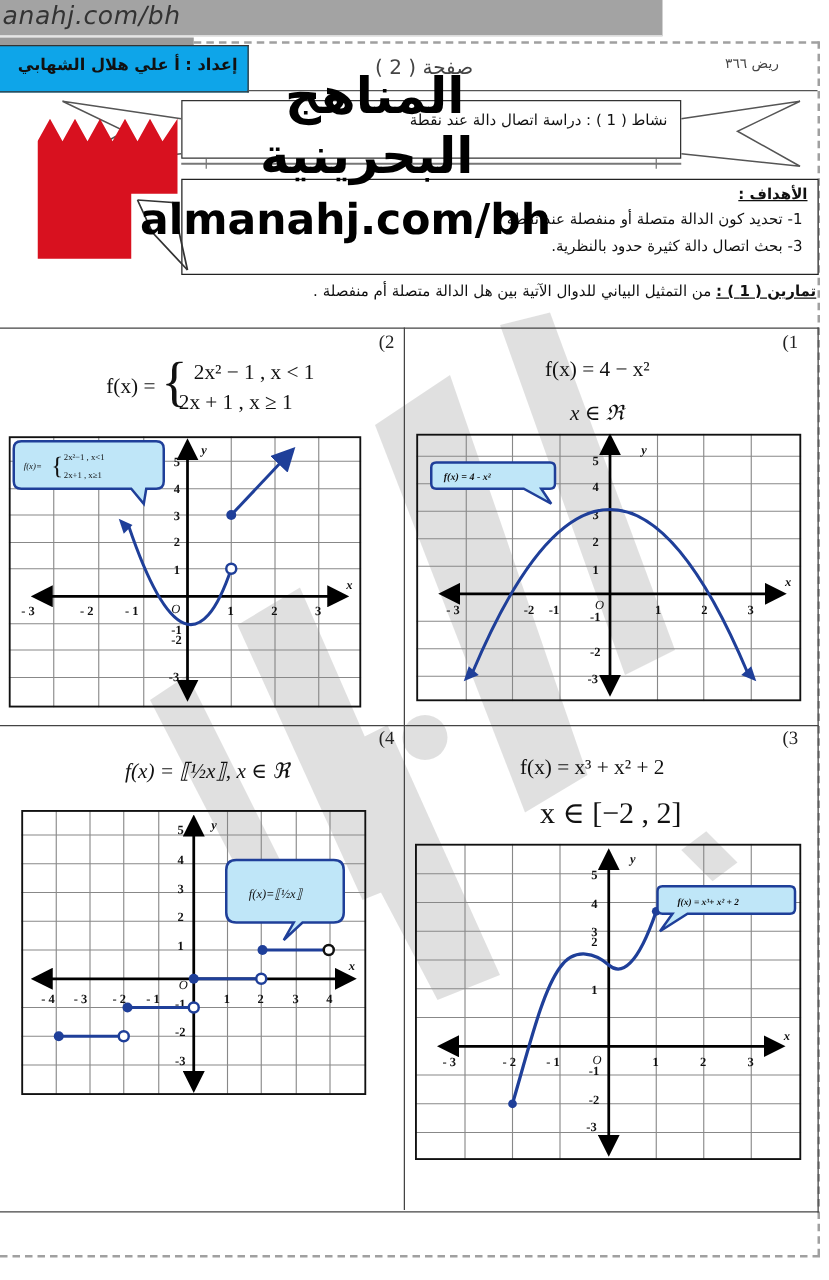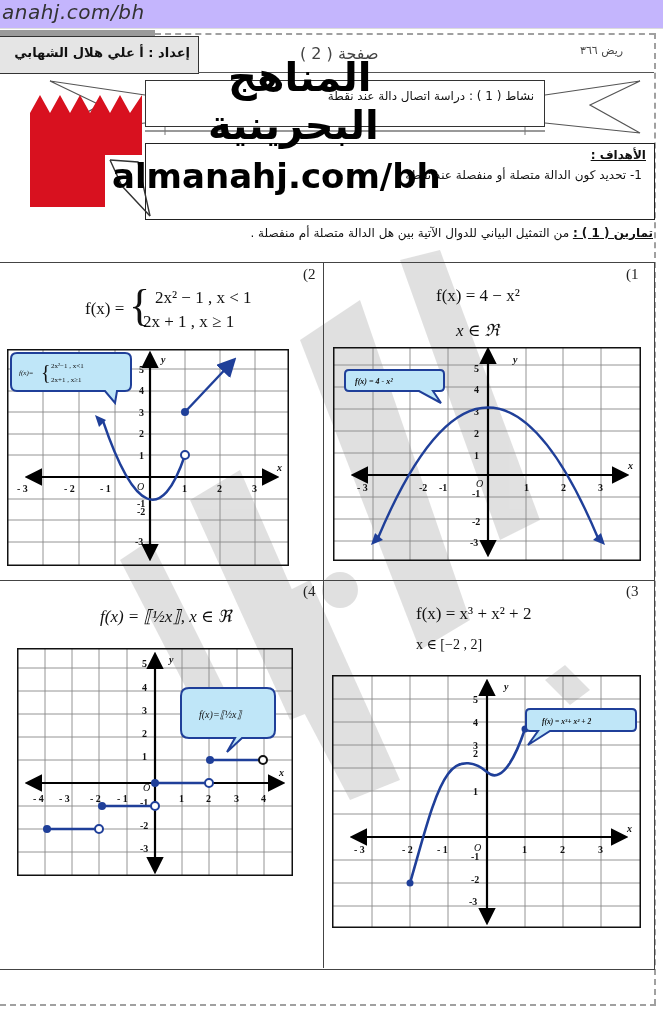--- a/index.html
+++ b/index.html
@@ -1,25 +1,25 @@
 <!DOCTYPE html>
 <html><head>
 <meta charset="utf-8">
 <style>
   html, body { margin:0; padding:0; }
   body { width:663px; height:1024px; background:#ffffff; position:relative; overflow:hidden;
          font-family:"Liberation Serif", "DejaVu Serif", serif; color:#111; }
   .abs { position:absolute; }
-  .url-strip { left:0; top:0; width:663px; height:28px; background:#c4b5fd; border-bottom:1px solid #dcdcdc; }
+  .url-strip { left:0; top:0; width:530px; height:28px; background:#a3a3a3; border-bottom:1px solid #dcdcdc; }
   .url-strip .url { position:absolute; left:2px; top:0px; font-family:"DejaVu Sans", sans-serif; font-style:italic; font-size:20px; color:#333; letter-spacing:0.5px; }
   .url-bar { left:0; top:30px; width:155px; height:6px; background:#9a9a9a; }
   .dash-top { left:155px; top:33px; width:500px; border-top:2px dashed #a0a0a0; }
   .dash-right { left:654px; top:33px; height:972px; border-left:2px dashed #a0a0a0; }
   .dash-bottom { left:0; top:1004px; width:656px; border-top:2px dashed #a0a0a0; }
-  .author-box { left:0; top:36px; width:198px; height:36px; border:1.5px solid #333; border-left:none; background:#e5e5e5; }
+  .author-box { left:0; top:36px; width:198px; height:36px; border:1.5px solid #333; border-left:none; background:#0ea5e9; }
   .author-box span { position:absolute; right:8px; top:8px; font-family:"DejaVu Sans", sans-serif; font-weight:bold; font-size:13px; direction:rtl; }
   .hdr-line { left:198px; top:72px; width:456px; border-top:1px solid #555; }
   .page-no { left:300px; top:44px; font-family:"DejaVu Sans", sans-serif; font-size:16px; color:#444; direction:rtl; }
   .school { left:580px; top:44px; font-family:"DejaVu Sans", sans-serif; font-size:11px; color:#444; direction:rtl;text-align:right; }
   .banner-center { left:145px; top:80px; width:398px; height:45px; border:1.5px solid #333; background:#fff; }
   .banner-center span { position:absolute; right:10px; top:8px; font-family:"DejaVu Sans", sans-serif; font-size:12px; direction:rtl; white-space:nowrap; }
   .objectives { left:145px; top:143px; width:508px; height:75px; border:1.5px solid #222; background:#fff;text-align:right; }
   .obj-title { right:8px; top:4px; font-family:"DejaVu Sans", sans-serif; font-weight:bold; font-size:12px; text-decoration:underline; direction:rtl; }
   .obj-item { right:12px; font-family:"DejaVu Sans", sans-serif; font-size:12px; direction:rtl; white-space:nowrap; }
   .exercise { right:10px; top:226px; font-family:"DejaVu Sans", sans-serif; font-size:12px; direction:rtl; white-space:nowrap; }
@@ -57,20 +57,21 @@
   <line x1="135" y1="52" x2="135" y2="60" stroke="#777"></line>
   <line x1="495" y1="52" x2="495" y2="60" stroke="#777"></line>
 </svg>
 <div class="abs banner-center">
   <span>نشاط ( 1 ) : دراسة اتصال دالة عند نقطة</span>
 </div>
 
 <div class="abs objectives">
   <div class="abs obj-title">الأهداف :</div>
   <div class="abs obj-item" style="top:24px">1-  تحديد كون الدالة متصلة أو منفصلة عند نقطة</div>
+  <div class="abs obj-item" style="top:46px">3-  بحث اتصال دالة كثيرة حدود بالنظرية.</div>
 </div>
 
 <svg class="abs" style="left:108px;top:158px" width="50" height="62">
   <polyline points="2,2 30,4 42,58" fill="none" stroke="#333" stroke-width="1.4"></polyline>
   <polyline points="2,2 14,28 42,58" fill="none" stroke="#333" stroke-width="1.4"></polyline>
 </svg>
 
 <div class="abs exercise">
   <b>تمارين ( 1 ) :</b>
   <span>من التمثيل البياني للدوال الآتية بين هل الدالة متصلة أم منفصلة .</span>
@@ -101,21 +102,21 @@
 <div class="abs formula" style="left:456px;top:318px;font-style:italic">x ∈ ℜ</div>
 
 <div class="abs" style="left:85px;top:286px;width:170px;height:50px">
   <span class="abs formula" style="left:0;top:13px">f(x) =</span>
   <span class="abs" style="left:44px;top:-2px;font-size:44px;line-height:44px;font-weight:lighter">{</span>
   <span class="abs formula" style="left:70px;top:2px">2x² − 1 ,  x &lt; 1</span>
   <span class="abs formula" style="left:58px;top:26px">2x + 1 ,   x ≥ 1</span>
 </div>
 
 <div class="abs formula" style="left:416px;top:604px">f(x) = x³ + x² + 2</div>
-<div class="abs formula" style="left:416px;top:636px;font-size:14px">x ∈ [−2 , 2]</div>
+<div class="abs formula" style="left:432px;top:636px;font-size:24px">x ∈ [−2 , 2]</div>
 
 <div class="abs formula" style="left:100px;top:606px;font-style:italic">f(x) = ⟦½x⟧, x ∈ ℜ</div>
 
 <svg class="abs" style="left:7px;top:349px" width="282" height="217">
   <defs>
     <marker id="arB" markerWidth="8" markerHeight="8" refX="6" refY="4" orient="auto">
         <path d="M0,0 L8,4 L0,8 Z" fill="#000"></path>
       </marker>
     <marker id="arBl" markerWidth="8" markerHeight="8" refX="6" refY="4" orient="auto">
         <path d="M0,0 L8,4 L0,8 Z" fill="#1f3f99"></path>

